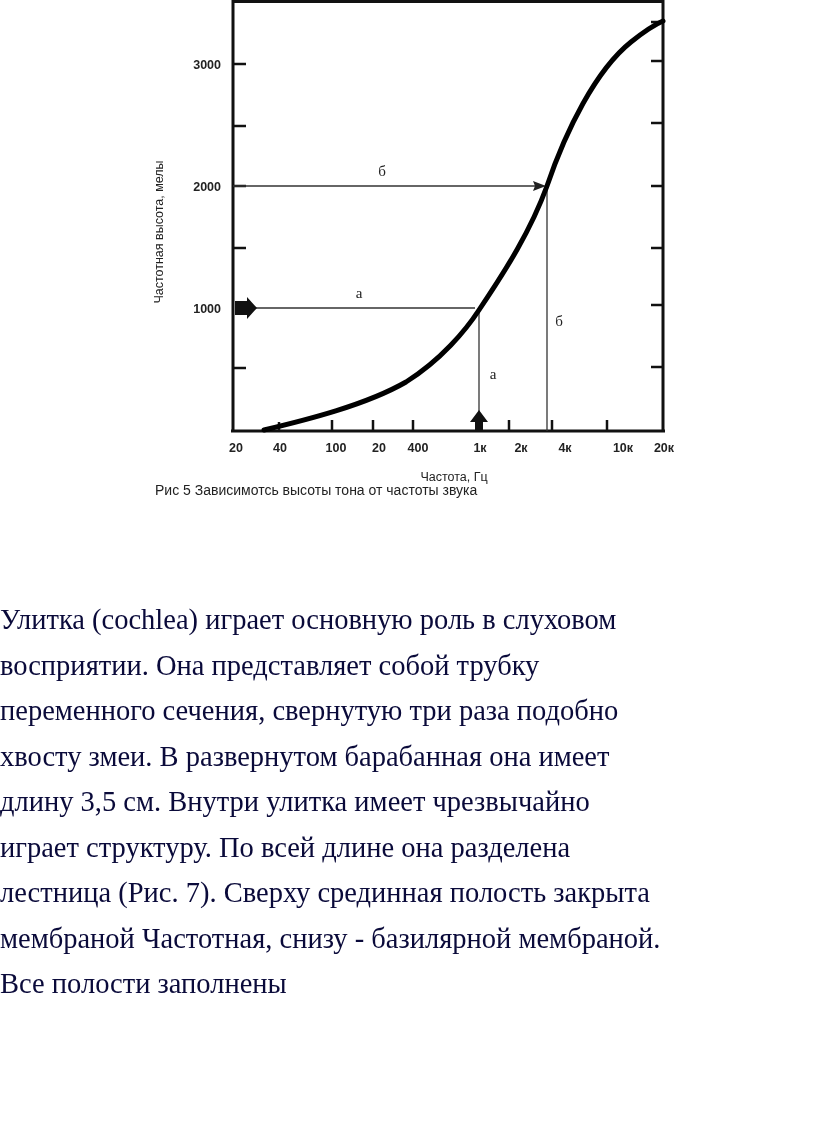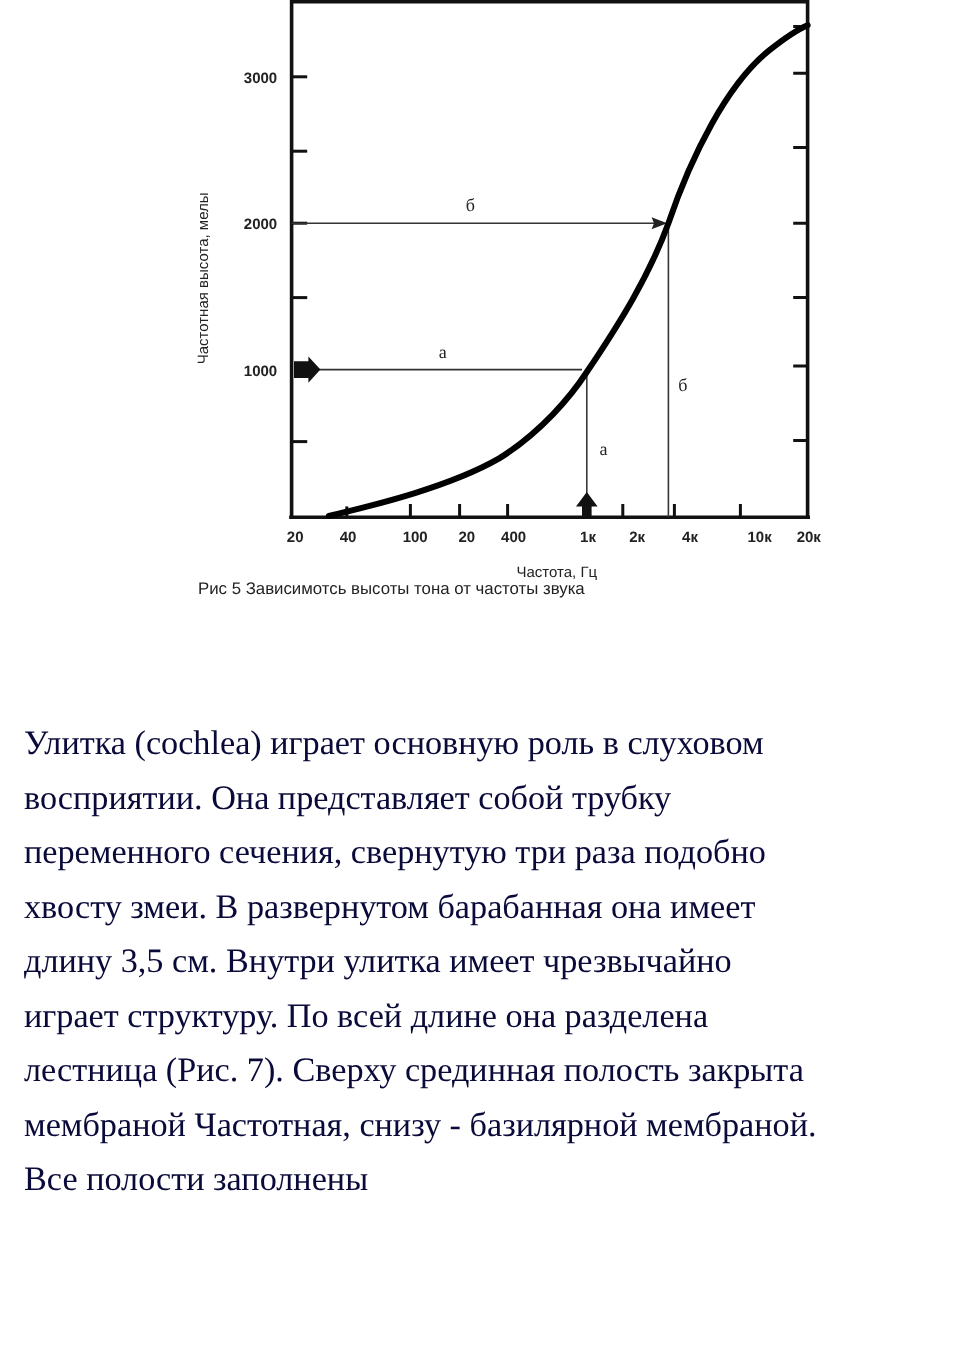--- a/index.html
+++ b/index.html
@@ -8,21 +8,21 @@
       background: #ffffff;
     }
     body {
       width: 816px;
       height: 1122px;
       position: relative;
       overflow: hidden;
     }
     .figure {
       position: absolute;
-      left: 16px;
+      left: 6px;
       top: 0;
       width: 708px;
       height: 520px;
       text-align: center;
     }
     .figure svg {
       position: absolute;
       left: 0;
       top: 0;
     }
@@ -58,21 +58,20 @@
       width: 816px;
       font-family: "Liberation Serif", serif;
       font-size: 28.5px;
       line-height: 45.5px;
       color: #0a0a3a;
       margin: 0;
     }
     .body-text .line {
       display: block;
       white-space: nowrap;
-      margin-left: 20px;
     }
   </style>
 </head>
 <body>
 
 <div class="figure">
   <svg width="816" height="520" viewBox="0 0 816 520">
 
     <line x1="227" y1="0" x2="227" y2="431" stroke="#111" stroke-width="3"></line>
     <line x1="225" y1="431" x2="659" y2="431" stroke="#111" stroke-width="3"></line>

